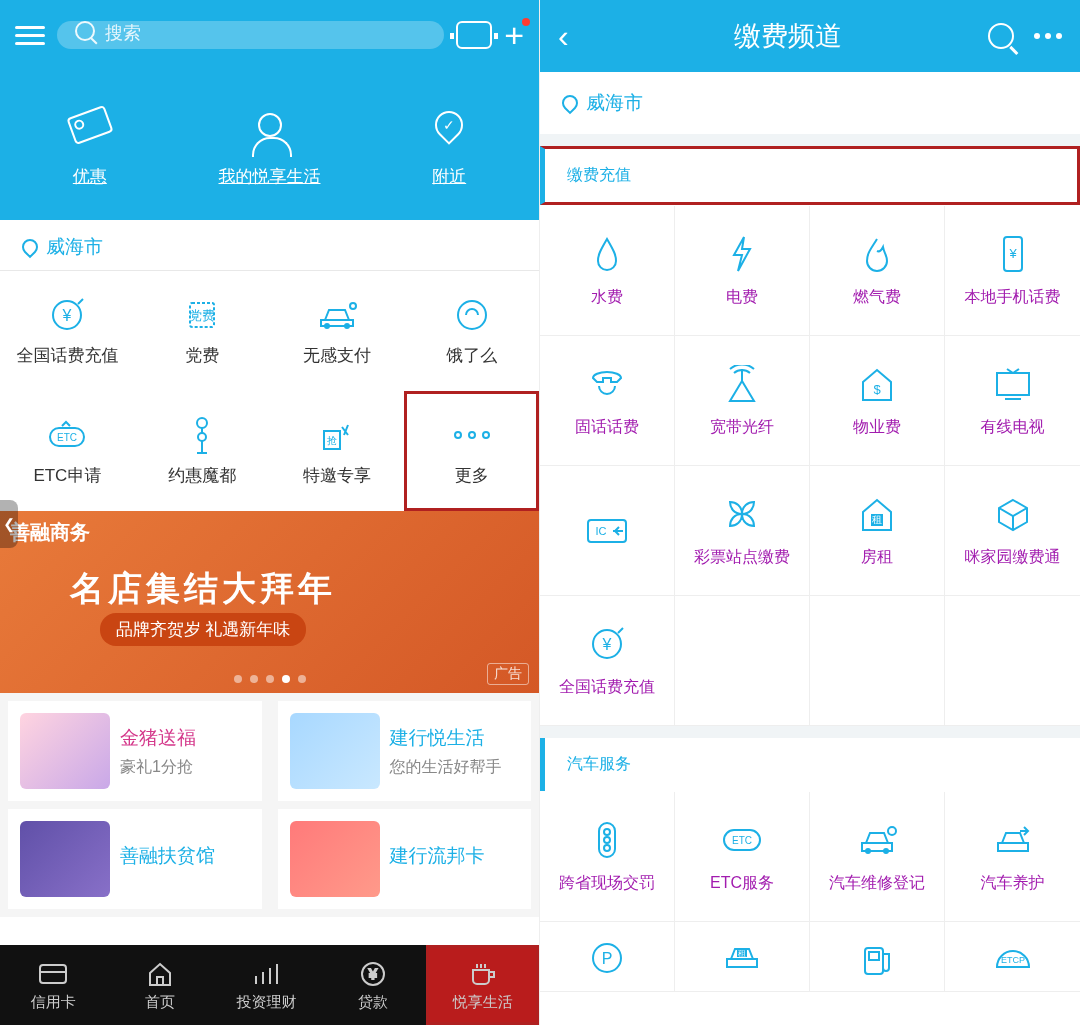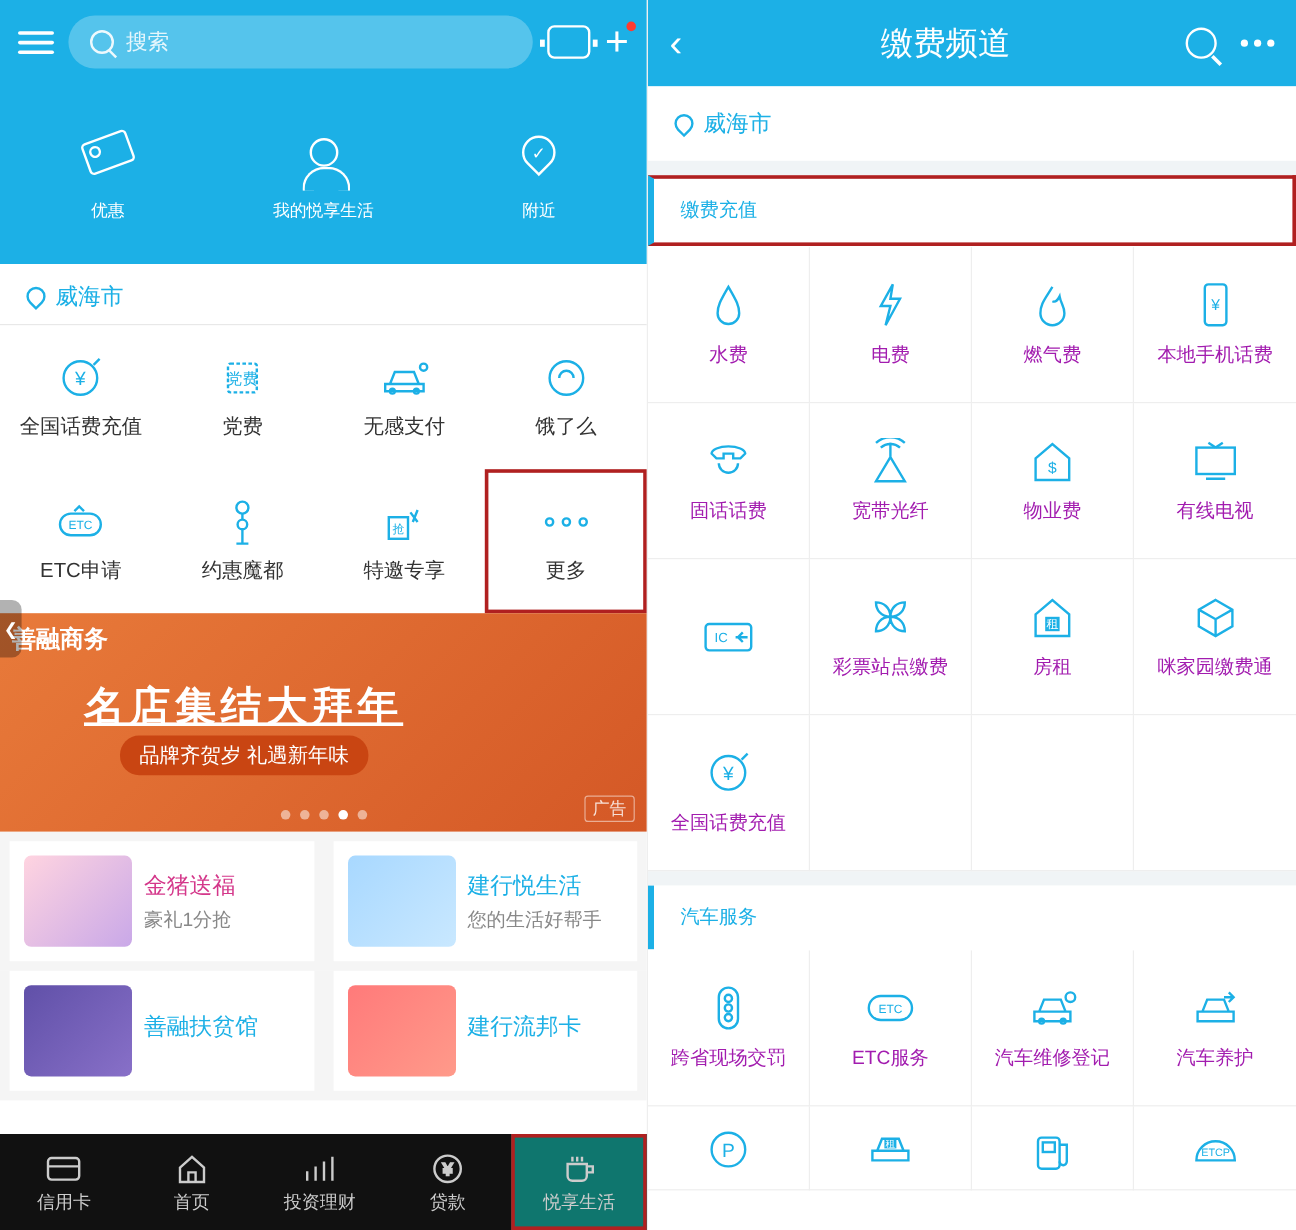--- a/index.html
+++ b/index.html
@@ -5,33 +5,33 @@
 * { margin: 0; padding: 0; box-sizing: border-box; font-family: -apple-system, "PingFang SC", "Microsoft YaHei", sans-serif; }
 body { background: #f5f5f5; width: 1080px; height: 1025px; display: flex; overflow: hidden; }
 .screen { width: 540px; height: 1025px; background: #fff; position: relative; overflow: hidden; }
 .screen-left { border-right: 1px solid #eee; }
 
 
 .header-l { background: #1cb0e6; height: 220px; color: #fff; }
 .topbar { height: 70px; display: flex; align-items: center; padding: 0 15px; gap: 12px; }
 .menu { display: flex; flex-direction: column; gap: 5px; cursor: pointer; }
 .menu span { display: block; width: 30px; height: 3px; background: #fff; border-radius: 2px; }
-.search { flex: 1; background: rgba(255,255,255,0.25); border-radius: 22px; height: 44px; display: flex; align-items: center; padding: 0 18px; gap: 10px; }
+.search { flex: 1; background: rgba(255,255,255,0.25); border-radius: 22px; height: 28px; display: flex; align-items: flex-start; padding: 0 18px; gap: 10px; }
 .search-ico { width: 20px; height: 20px; border: 2px solid #fff; border-radius: 50%; position: relative; opacity: 0.9; }
 .search-ico::after { content: ""; position: absolute; width: 8px; height: 2px; background: #fff; transform: rotate(45deg); bottom: -3px; right: -5px; }
 .search-txt { color: #fff; opacity: 0.85; font-size: 18px; }
 .robot { width: 36px; height: 28px; border: 2px solid #fff; border-radius: 6px; position: relative; }
 .robot::before { content: ""; position: absolute; left: -8px; top: 10px; width: 4px; height: 6px; background: #fff; }
 .robot::after { content: ""; position: absolute; right: -8px; top: 10px; width: 4px; height: 6px; background: #fff; }
 .plus { font-size: 34px; font-weight: 300; position: relative; }
 .plus::after { content: ""; position: absolute; top: 2px; right: -6px; width: 8px; height: 8px; background: #ff3b30; border-radius: 50%; }
 .tabs3 { display: flex; height: 150px; }
 .tab3 { flex: 1; display: flex; flex-direction: column; align-items: center; justify-content: center; gap: 18px; }
 .tab3 .ico { height: 44px; display: flex; align-items: center; justify-content: center; }
-.tab3 .lbl { font-size: 14px; }
+.tab3 .lbl { font-size: 17px; text-decoration: underline; }
 .tag-ico { width: 40px; height: 28px; border: 2px solid #fff; transform: rotate(-20deg); border-radius: 4px; position: relative; }
 .tag-ico::before { content: ""; width: 6px; height: 6px; border: 2px solid #fff; border-radius: 50%; position: absolute; top: 3px; left: 3px; }
 .user-ico { width: 24px; height: 24px; border: 2px solid #fff; border-radius: 50%; position: relative; }
 .user-ico::after { content: ""; position: absolute; top: 22px; left: -8px; width: 36px; height: 18px; border: 2px solid #fff; border-bottom: none; border-radius: 18px 18px 0 0; }
 .pin-ico { width: 28px; height: 28px; border: 2px solid #fff; border-radius: 50% 50% 50% 0; transform: rotate(-45deg); position: relative; }
 .pin-ico::after { content: "✓"; position: absolute; transform: rotate(45deg); top: 4px; left: 6px; font-size: 14px; }
 
 .loc { padding: 14px 22px 10px; display: flex; align-items: center; gap: 8px; color: #1cb0e6; border-bottom: 1px solid #e8e8e8; }
 .loc-ico { width: 16px; height: 16px; border: 2px solid #1cb0e6; border-radius: 50% 50% 50% 0; transform: rotate(-45deg); }
 .loc-txt { font-size: 19px; }
@@ -42,41 +42,41 @@
 .cell .lbl { font-size: 17px; color: #333; text-align: center; line-height: 1.25; padding: 0 4px; }
 .more-cell { border: 3px solid #b02020; }
 .dots { display: flex; gap: 6px; }
 .dots span { width: 8px; height: 8px; border: 2px solid #1cb0e6; border-radius: 50%; }
 
 
 .isvg { stroke: #1cb0e6; stroke-width: 2; fill: none; }
 
 .banner { height: 182px; background: linear-gradient(135deg, #e87a3a 0%, #d45826 100%); position: relative; color: #fff; overflow: hidden; }
 .banner-tag { position: absolute; top: 8px; left: 10px; font-size: 20px; color: #fff; font-weight: 600; }
-.banner-title { position: absolute; top: 55px; left: 70px; font-size: 34px; font-weight: 600; letter-spacing: 4px; text-decoration: underline; }
-.banner-sub { position: absolute; top: 102px; left: 100px; background: #c94512; padding: 5px 16px; border-radius: 16px; font-size: 17px; }
+.banner-title { position: absolute; top: 55px; left: 70px; font-size: 34px; font-weight: 600; letter-spacing: 4px; }
+.banner-sub { position: absolute; top: 102px; left: 100px; background: #c94512; padding: 5px 16px; border-radius: 16px; font-size: 17px; font-family: Liberation Serif, serif; }
 .ad-tag { position: absolute; bottom: 8px; right: 10px; font-size: 14px; color: rgba(255,255,255,0.8); border: 1px solid rgba(255,255,255,0.5); padding: 1px 6px; border-radius: 3px; }
 .pager { position: absolute; bottom: 10px; left: 50%; transform: translateX(-50%); display: flex; gap: 8px; }
 .pager span { width: 8px; height: 8px; background: rgba(255,255,255,0.5); border-radius: 50%; }
 .pager span.on { background: #fff; }
 
 .promo-row { display: flex; gap: 16px; padding: 8px; background: #f5f5f5; }
 .promo { flex: 1; background: #fff; display: flex; align-items: center; padding: 12px; gap: 10px; height: 100px; }
 .promo-img { width: 90px; height: 76px; background: linear-gradient(135deg,#ffd4e0,#c9a8e8); border-radius: 6px; }
 .promo-img2 { background: linear-gradient(135deg,#a8d8ff,#c9e8ff); }
 .promo-img3 { background: linear-gradient(135deg,#6050a8,#8870c8); }
 .promo-img4 { background: linear-gradient(135deg,#ff7a7a,#ff9a8a); }
 .promo-txt h4 { color: #d4378a; font-size: 19px; font-weight: 500; margin-bottom: 6px; }
 .promo-txt .blue { color: #1cb0e6; }
 .promo-txt p { color: #888; font-size: 16px; }
 .promo-row2 { padding-top: 0; margin-bottom: -20px; }
 
 .bottom-nav { position: absolute; bottom: 0; left: 0; right: 0; height: 80px; background: #111; display: flex; }
 .bn { flex: 1; display: flex; flex-direction: column; align-items: center; justify-content: center; gap: 4px; color: #ccc; }
-.bn.active { background: #0f766e; border: 3px solid #b02020; }
+.bn.active { background: #b91c1c; border: 3px solid #b02020; }
 .bn .bi { height: 30px; display: flex; align-items: center; justify-content: center; }
 .bn .bl { font-size: 15px; }
 .bn svg { stroke: #ccc; stroke-width: 2; fill: none; }
 
 .back-handle { position: absolute; left: 0; top: 500px; width: 18px; height: 48px; background: rgba(0,0,0,0.3); border-radius: 0 8px 8px 0; color: #fff; display: flex; align-items: center; justify-content: center; font-size: 14px; }
 
 
 .header-r { background: #1cb0e6; height: 72px; display: flex; align-items: center; padding: 0 18px; color: #fff; }
 .back { font-size: 32px; width: 30px; }
 .title-r { flex: 1; text-align: center; font-size: 27px; font-weight: 500; }

